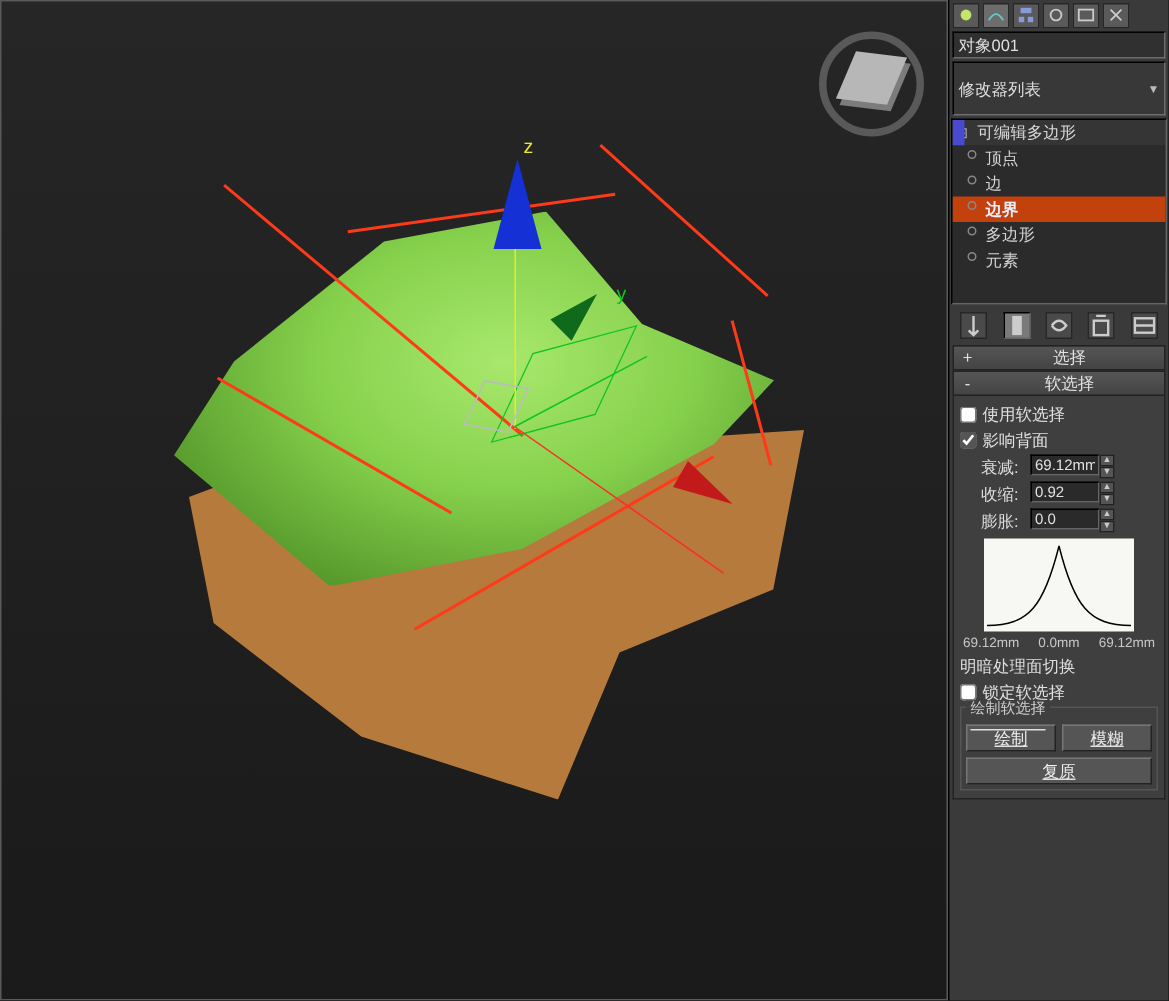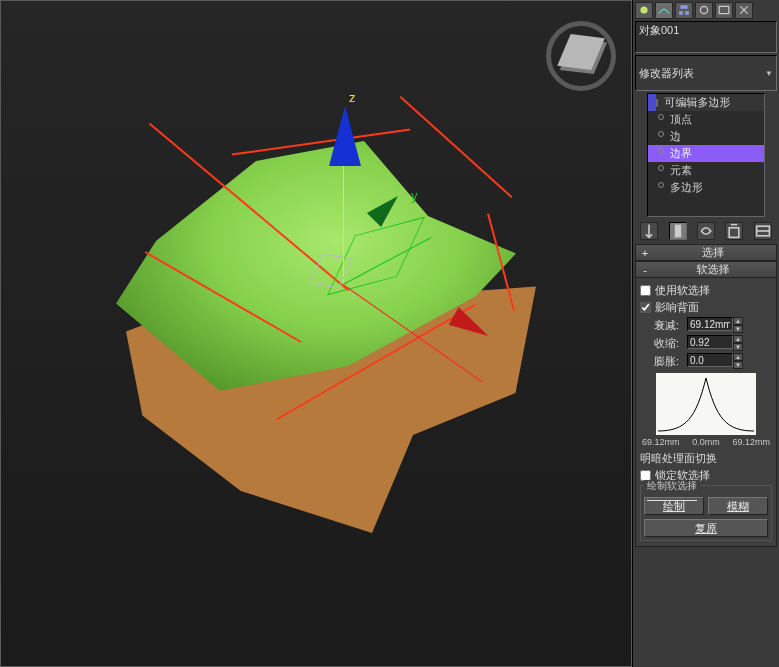--- a/index.html
+++ b/index.html
@@ -48,28 +48,28 @@
   
   .viewcube { position: absolute; right: 15px; top: 20px; width: 70px; height: 70px; }
   .vc-ring { position: absolute; inset: 0; border: 5px solid #595959; border-radius: 50%; }
   .vc-cube { position: absolute; left: 18px; top: 14px; width: 34px; height: 34px; background: #b7b7b7; transform: rotate(15deg) skew(-8deg,-8deg); box-shadow: 4px 4px 0 #7c7c7c; }
   
   
   .panel { width: 147px; height: 100%; background: #3a3a3a; border-left: 1px solid #000; display: flex; flex-direction: column; color: #e0e0e0; font-size: 11px; overflow: hidden; }
   .iconrow { height: 20px; background: #3a3a3a; display: flex; gap: 2px; padding: 0 2px; align-items: center; }
   .iconbtn { width: 18px; height: 17px; background: #5a5a5a; border: 1px solid #272727; display:flex; align-items:center; justify-content:center; }
   .iconbtn svg { width: 12px; height: 12px; }
-  .name-field { height: 32px; background: #303030; border: 1px inset #1a1a1a; color: #dedede; padding: 1px 3px; margin: 1px 2px; }
+  .name-field { height: 18px; background: #303030; border: 1px inset #1a1a1a; color: #dedede; padding: 1px 3px; margin: 1px 2px; }
   .dropdown { height: 18px; background: #383838; border: 1px inset #1a1a1a; color: #dedede; padding: 17px 3px; margin: 1px 2px; display: flex; justify-content: space-between; align-items: center; }
   .dropdown .tri { font-size: 8px; color: #bbb; }
   
-  .mod-stack { flex: 0 0 124px; background: #2b2b2b; border: 1px inset #111; margin: 1px 14px; overflow: hidden; }
+  .mod-stack { flex: 0 0 124px; background: #2b2b2b; border: 1px inset #111; margin: 1px 1px; overflow: hidden; }
   .stack-root { background: #353535; padding: 1px 2px; color: #d8d8d8; }
   .stack-item { padding: 1px 2px 1px 22px; color: #d2d2d2; background: #2b2b2b; position: relative; }
-  .stack-item.sel { background: #8b5cf6; color: #e8efff; }
+  .stack-item.sel { background: #c2410c; color: #e8efff; font-weight: bold; }
   .stack-item::before { content:""; position:absolute; left:10px; top:3px; width:4px; height:4px; border:1px solid #888; border-radius:50%; }
   .stack-root::before { content:"⊟"; margin-right:3px; color:#aaa; font-size:10px;}
   .stk-box { position:absolute; left:0; top:0; width:8px; height:100%; background:#4a4ad0; }
 
   .stack-tools { height: 22px; display: flex; justify-content: space-around; align-items: center; margin: 2px 2px; }
   .stbtn { width: 18px; height: 18px; background: #4a4a4a; border: 1px solid #272727; display:flex; align-items:center; justify-content:center; }
   .stbtn.active { background: #7a7a7a; border: 1px inset #111; }
   
   .rollout-head { height: 17px; background: linear-gradient(#555,#444); border: 1px solid #222; color: #e2e2e2; display: flex; align-items: center; padding: 0 4px; margin: 0 2px; gap: 4px; }
   .rollout-head .pm { width: 10px; text-align:center; }
@@ -173,22 +173,22 @@
   </div>
 
   <div class="mod-stack">
     <div class="stack-root" style="position:relative">
       <div class="stk-box"></div>
       <span>可编辑多边形</span>
     </div>
     <div class="stack-item"><span>顶点</span></div>
     <div class="stack-item"><span>边</span></div>
     <div class="stack-item sel"><span>边界</span></div>
+    <div class="stack-item"><span>多边形</span></div>
     <div class="stack-item"><span>元素</span></div>
-    <div class="stack-item"><span>多边形</span></div>
   </div>
 
   <div class="stack-tools">
     <div class="stbtn">
         <svg viewBox="0 0 10 10">
           <path d="M5 1v8 M3 7l2 2 2-2" stroke="#ccc" fill="none"></path>
         </svg>
       </div>
     <div class="stbtn active">
         <svg viewBox="0 0 10 10">

